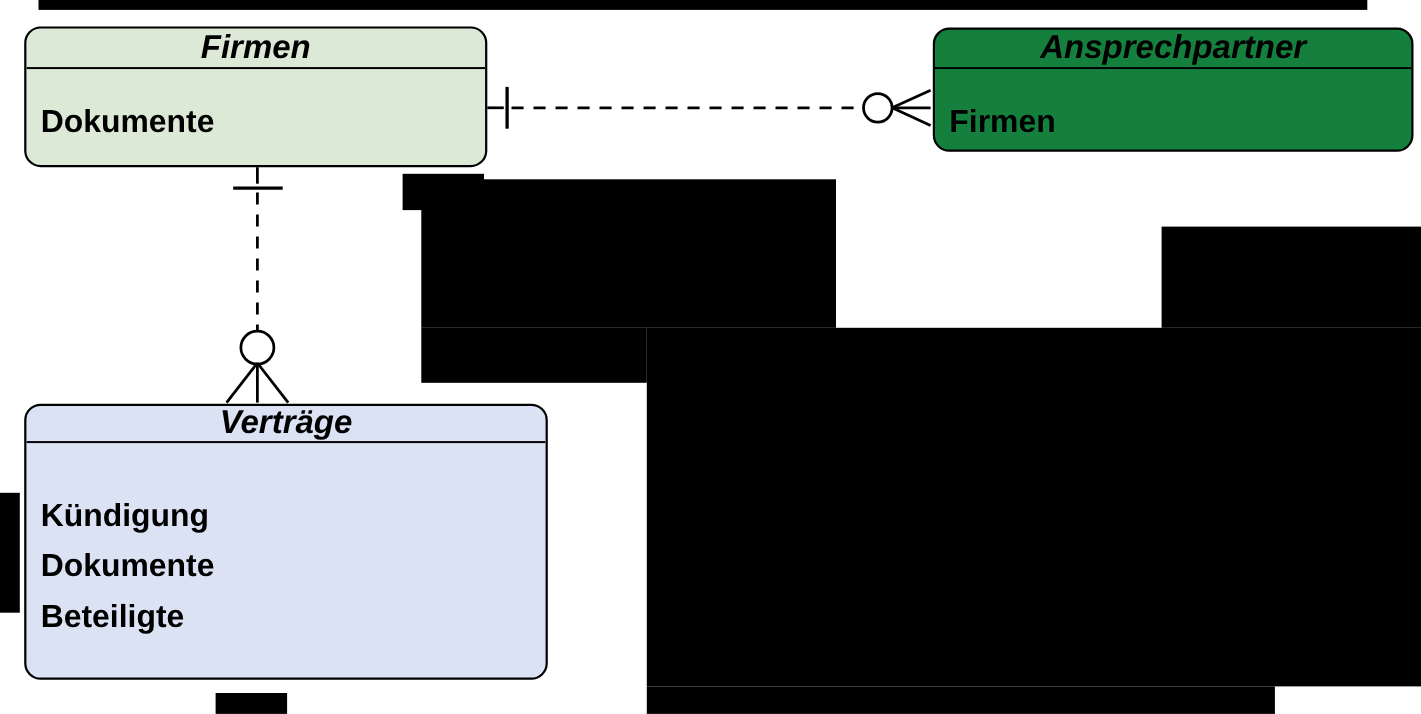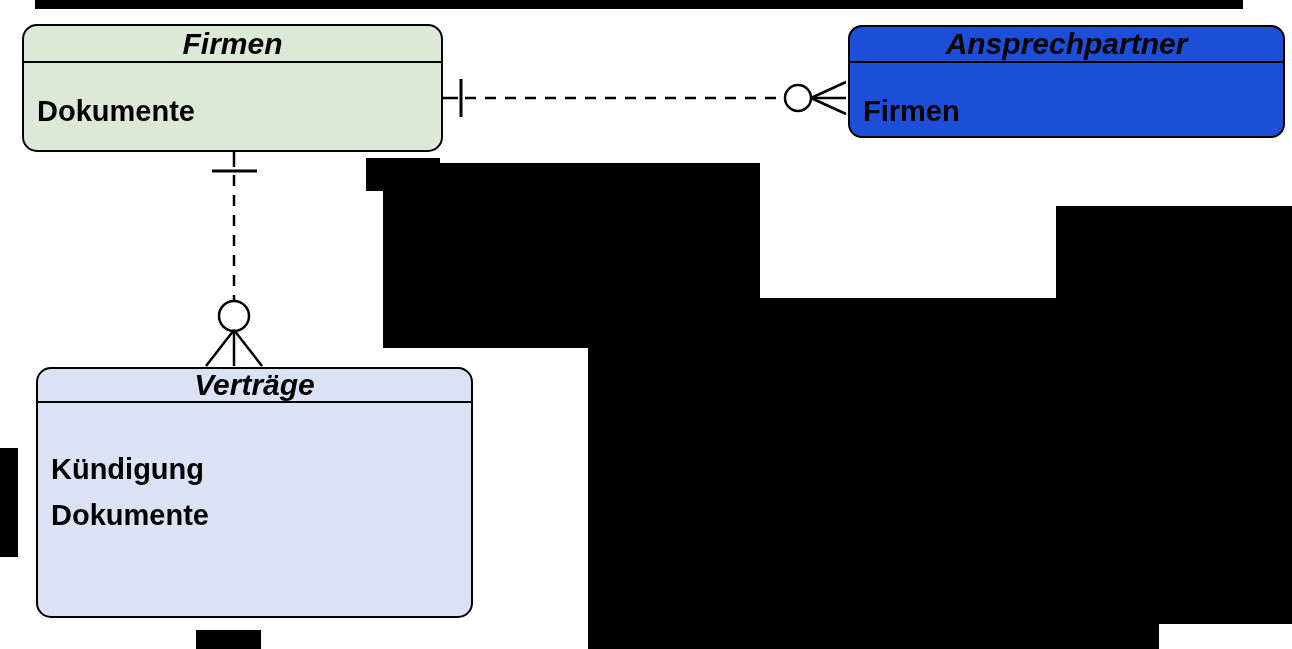--- a/index.html
+++ b/index.html
@@ -19,50 +19,51 @@
   .entity .body{padding:16px 0 0 13px;margin-top:15px;}
   .attr-row{
     display:flex;align-items:center;font-weight:bold;font-size:29px;color:#000;
   }
   .row-sm{height:34px;}
   .row-lg{height:46px;}
   #entity-firmen{left:22px;top:24px;width:421px;height:128px;}
   #entity-firmen .header{height:35px;}
   #entity-ansprechpartner{left:848px;top:25px;width:437px;height:113px;}
   #entity-ansprechpartner .header{height:34px;}
-  #entity-vertraege{left:36px;top:367px;width:437px;height:251px;}
+  #entity-vertraege{left:22px;top:367px;width:476px;height:251px;}
   #entity-vertraege .header{height:32px;}
   #entity-vertraege .body{padding-top:28px;}
   .connector-layer{position:absolute;left:0;top:0;width:1292px;height:649px;pointer-events:none;}
   .redaction{position:absolute;background:#000;}
 </style>
 </head>
 <body>
 
 <div class="canvas">
 
   <div class="entity" id="entity-firmen" style="background: rgb(221, 233, 215);">
     <div class="header">Firmen</div>
     <div class="body">
       <div class="attr-row row-sm">Dokumente</div>
     </div>
   </div>
 
-  <div class="entity" id="entity-ansprechpartner" style="background: #1d4ed8; border-radius: 14px;">
+  <div class="entity" id="entity-ansprechpartner" style="background: #15803d;">
     <div class="header">Ansprechpartner</div>
     <div class="body">
       <div class="attr-row row-sm">Firmen</div>
     </div>
   </div>
 
   <div class="entity" id="entity-vertraege" style="background: rgb(218, 226, 243);">
     <div class="header">Verträge</div>
     <div class="body">
       <div class="attr-row row-lg">Kündigung</div>
       <div class="attr-row row-lg">Dokumente</div>
+      <div class="attr-row row-lg">Beteiligte</div>
     </div>
   </div>
 
   <svg class="connector-layer" viewBox="0 0 1292 649" xmlns="http://www.w3.org/2000/svg">
 
     <g stroke="#000" stroke-width="2.5" fill="none">
       <line x1="443" y1="98" x2="458" y2="98"></line>
       <line x1="461" y1="79" x2="461" y2="117" stroke-width="3"></line>
       <line x1="465" y1="98" x2="785" y2="98" stroke-dasharray="11 9"></line>
       <circle cx="798" cy="98" r="13" fill="#ffffff"></circle>

